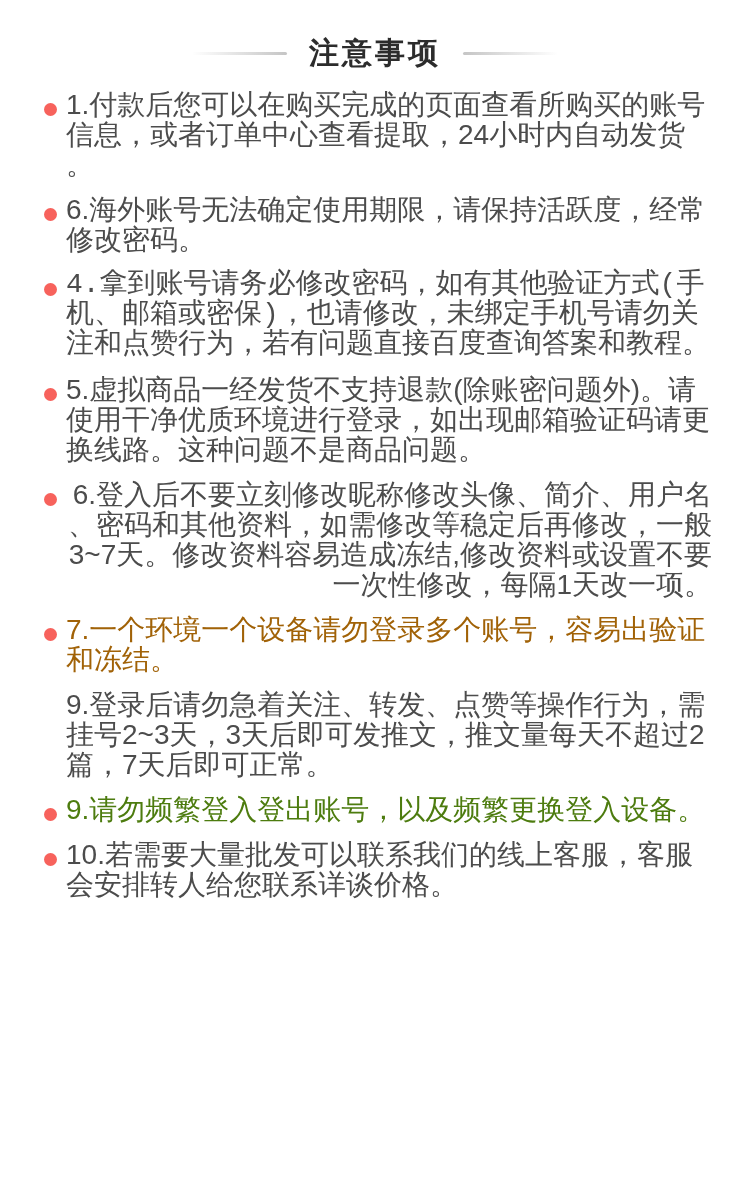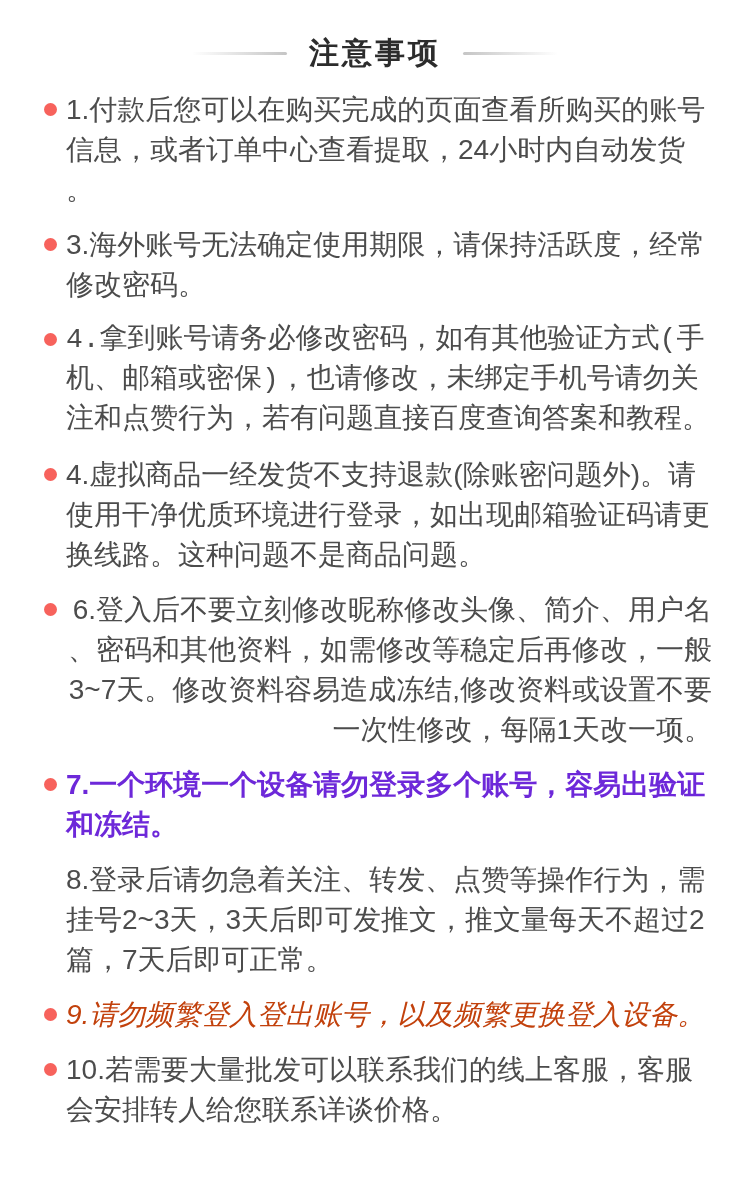--- a/index.html
+++ b/index.html
@@ -61,21 +61,21 @@
     border-radius: 50%;
     margin-top: 13px;
     margin-right: 9px;
   }
   .bullet.hidden-bullet {
     background: transparent !important;
   }
   .item-text {
     margin: 0;
     font-size: 28px;
-    line-height: 40px;
+    line-height: 30px;
     color: #4c4c4c;
     word-break: break-all;
     line-break: anywhere;
     flex: 1 1 auto;
   }
 </style>
 </head>
 <body>
 
 <div class="page">
@@ -84,44 +84,44 @@
     <h1 class="title" style="color: rgb(44, 44, 44);">注意事项</h1>
     <span class="deco-line right"></span>
   </div>
   <ul class="notice-list" id="notice-list">
       <li class="notice-item">
         <span class="bullet" style="background: rgb(247, 98, 92);"></span>
         <p class="item-text" style="color: rgb(76, 76, 76);">1.付款后您可以在购买完成的页面查看所购买的账号信息，或者订单中心查看提取，24小时内自动发货。</p>
       </li>
       <li class="notice-item">
         <span class="bullet" style="background: rgb(247, 98, 92);"></span>
-        <p class="item-text" style="color: rgb(76, 76, 76);">3.海外账号无法确定使用期限，请保持活跃度，经常修改密码。</p>
+        <p class="item-text" style="color: rgb(76, 76, 76);">6.海外账号无法确定使用期限，请保持活跃度，经常修改密码。</p>
       </li>
       <li class="notice-item">
         <span class="bullet" style="background: rgb(247, 98, 92);"></span>
         <p class="item-text" style="color: rgb(76, 76, 76); font-family: Liberation Mono, monospace;">4.拿到账号请务必修改密码，如有其他验证方式(手机、邮箱或密保)，也请修改，未绑定手机号请勿关注和点赞行为，若有问题直接百度查询答案和教程。</p>
       </li>
       <li class="notice-item">
         <span class="bullet" style="background: rgb(247, 98, 92);"></span>
-        <p class="item-text" style="color: rgb(76, 76, 76);">4.虚拟商品一经发货不支持退款(除账密问题外)。请使用干净优质环境进行登录，如出现邮箱验证码请更换线路。这种问题不是商品问题。</p>
+        <p class="item-text" style="color: rgb(76, 76, 76);">5.虚拟商品一经发货不支持退款(除账密问题外)。请使用干净优质环境进行登录，如出现邮箱验证码请更换线路。这种问题不是商品问题。</p>
       </li>
       <li class="notice-item">
         <span class="bullet" style="background: rgb(247, 98, 92);"></span>
         <p class="item-text" style="color: rgb(76, 76, 76); text-align: right;">6.登入后不要立刻修改昵称修改头像、简介、用户名、密码和其他资料，如需修改等稳定后再修改，一般3~7天。修改资料容易造成冻结,修改资料或设置不要一次性修改，每隔1天改一项。</p>
       </li>
       <li class="notice-item">
         <span class="bullet" style="background: rgb(247, 98, 92);"></span>
-        <p class="item-text" style="color: #6d28d9; font-weight: bold;">7.一个环境一个设备请勿登录多个账号，容易出验证和冻结。</p>
+        <p class="item-text" style="color: #a16207;">7.一个环境一个设备请勿登录多个账号，容易出验证和冻结。</p>
       </li>
       <li class="notice-item">
         <span class="bullet hidden-bullet" style="background: transparent;"></span>
-        <p class="item-text" style="color: rgb(76, 76, 76);">8.登录后请勿急着关注、转发、点赞等操作行为，需挂号2~3天，3天后即可发推文，推文量每天不超过2篇，7天后即可正常。</p>
+        <p class="item-text" style="color: rgb(76, 76, 76);">9.登录后请勿急着关注、转发、点赞等操作行为，需挂号2~3天，3天后即可发推文，推文量每天不超过2篇，7天后即可正常。</p>
       </li>
       <li class="notice-item">
         <span class="bullet" style="background: rgb(247, 98, 92);"></span>
-        <p class="item-text" style="color: #c2410c; font-style: italic;">9.请勿频繁登入登出账号，以及频繁更换登入设备。</p>
+        <p class="item-text" style="color: #4d7c0f;">9.请勿频繁登入登出账号，以及频繁更换登入设备。</p>
       </li>
       <li class="notice-item">
         <span class="bullet" style="background: rgb(247, 98, 92);"></span>
         <p class="item-text" style="color: rgb(76, 76, 76);">10.若需要大量批发可以联系我们的线上客服，客服会安排转人给您联系详谈价格。</p>
       </li>
     </ul>
 </div>
 
 </body></html>

